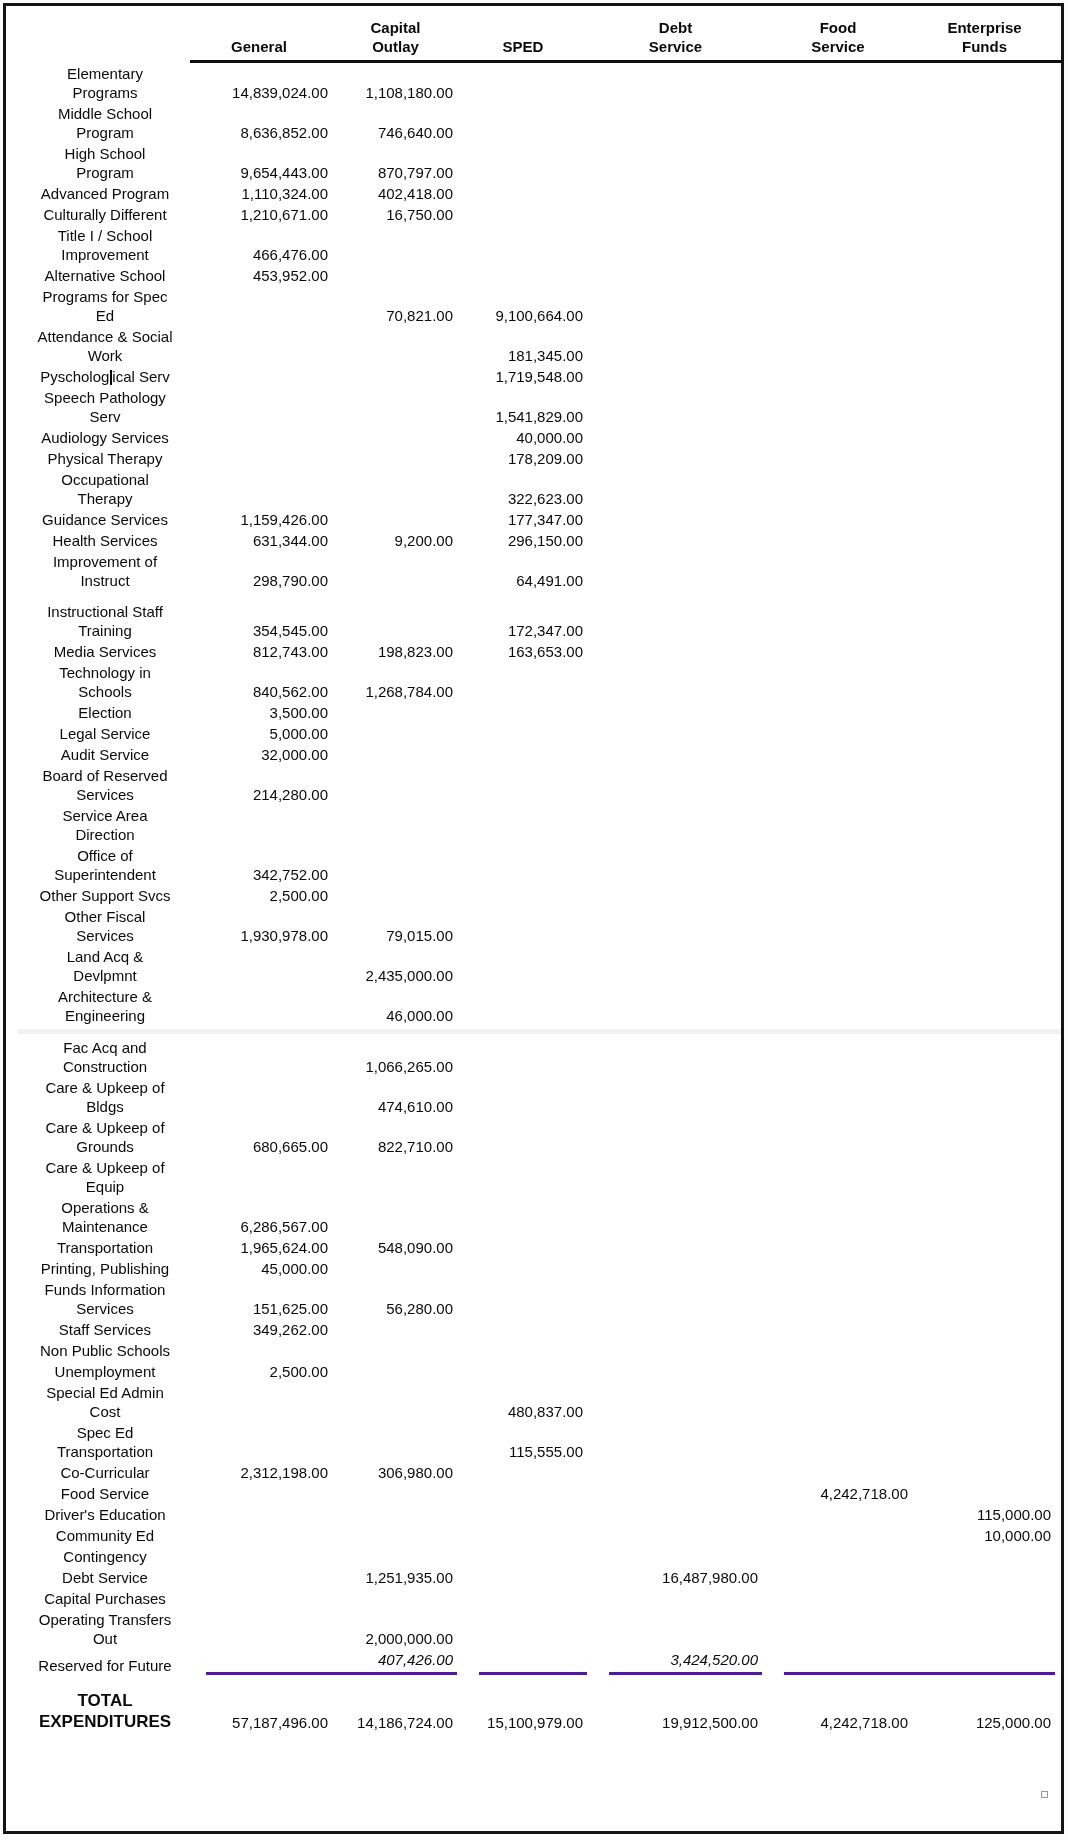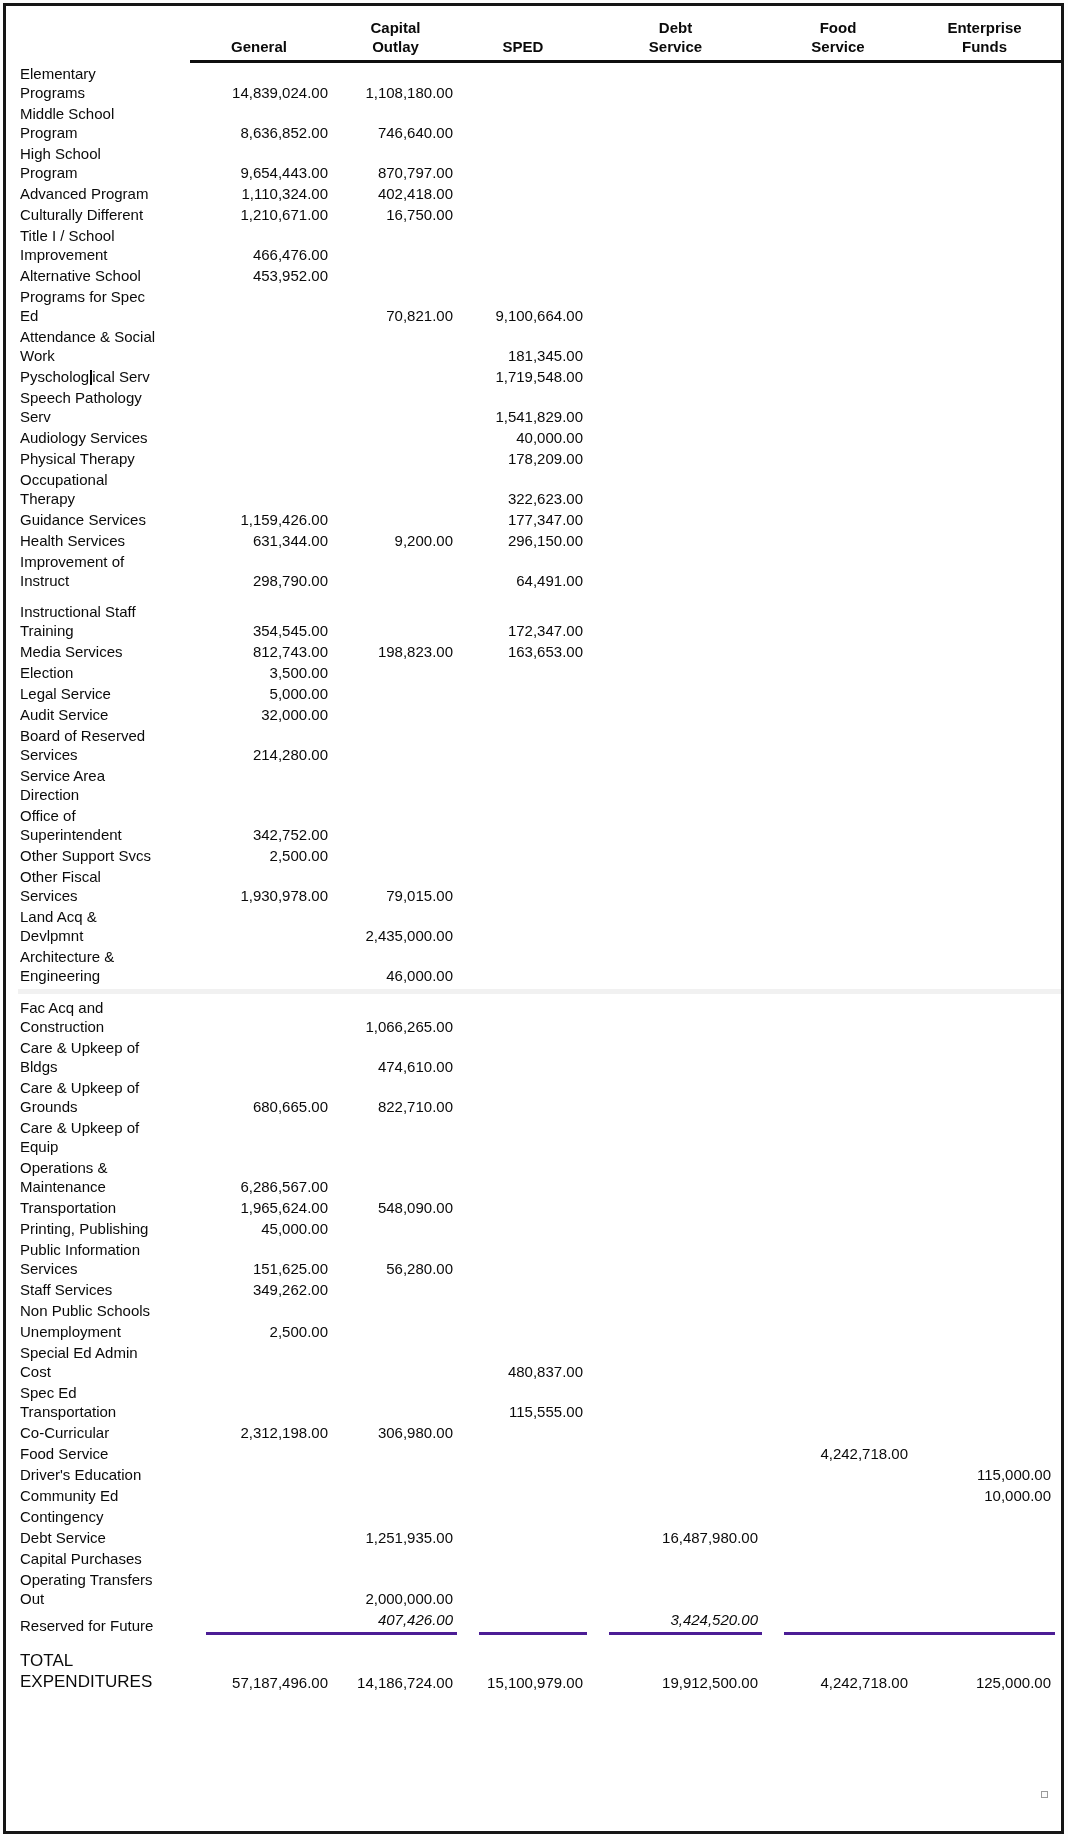--- a/index.html
+++ b/index.html
@@ -35,21 +35,21 @@
   thead th {
     font-weight: bold;
     text-align: center;
     white-space: pre-line;
     padding-bottom: 4px;
     padding-right: 10px;
     border-bottom: 3px solid #0e0e0e;
   }
   thead th.label-col { border-bottom: none; }
   td.label {
-    text-align: left;
+    text-align: center;
     white-space: pre-line;
     padding-left: 2px;
   }
   td.num {
     text-align: right;
     padding-right: 10px;
     white-space: nowrap;
   }
   tbody td { padding-top: 2px; }
   tr.gap-before td { padding-top: 12px; }
@@ -73,21 +73,21 @@
   }
   tr.rule-row .rule.num-val {
     text-align: right;
     padding-right: 4px;
     white-space: nowrap;
   }
   tfoot td { padding-top: 15px; }
   tfoot td.total-label {
     font-size: 17px;
     line-height: 21px;
-    font-weight: normal;
+    font-weight: bold;
     white-space: pre-line;
   }
   .sel-handle {
     position: absolute;
     right: 20px; bottom: 42px;
     width: 7px; height: 7px;
     background: #fbfbfb;
     border: 1px solid #9a9a9a;
     box-sizing: border-box;
   }
@@ -297,20 +297,30 @@
         <tr>
           <td class="label">Media Services</td>
           <td class="num">812,743.00</td>
           <td class="num">198,823.00</td>
           <td class="num">163,653.00</td>
           <td class="num"></td>
           <td class="num"></td>
           <td class="num"></td>
         </tr>
         <tr>
+          <td class="label">Technology in
+Schools</td>
+          <td class="num">840,562.00</td>
+          <td class="num">1,268,784.00</td>
+          <td class="num"></td>
+          <td class="num"></td>
+          <td class="num"></td>
+          <td class="num"></td>
+        </tr>
+        <tr>
           <td class="label">Election</td>
           <td class="num">3,500.00</td>
           <td class="num"></td>
           <td class="num"></td>
           <td class="num"></td>
           <td class="num"></td>
           <td class="num"></td>
         </tr>
         <tr>
           <td class="label">Legal Service</td>
@@ -466,21 +476,21 @@
         <tr>
           <td class="label">Printing, Publishing</td>
           <td class="num">45,000.00</td>
           <td class="num"></td>
           <td class="num"></td>
           <td class="num"></td>
           <td class="num"></td>
           <td class="num"></td>
         </tr>
         <tr>
-          <td class="label">Public Information
+          <td class="label">Funds Information
 Services</td>
           <td class="num">151,625.00</td>
           <td class="num">56,280.00</td>
           <td class="num"></td>
           <td class="num"></td>
           <td class="num"></td>
           <td class="num"></td>
         </tr>
         <tr>
           <td class="label">Staff Services</td>

